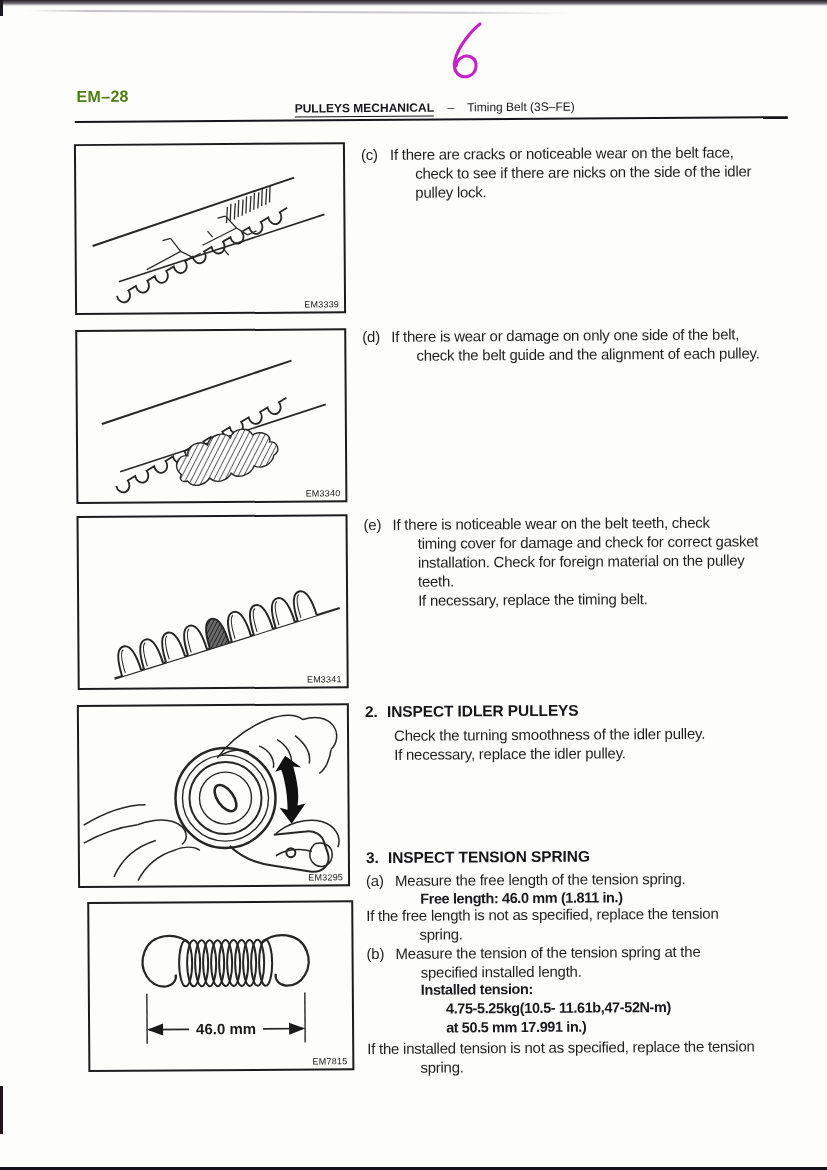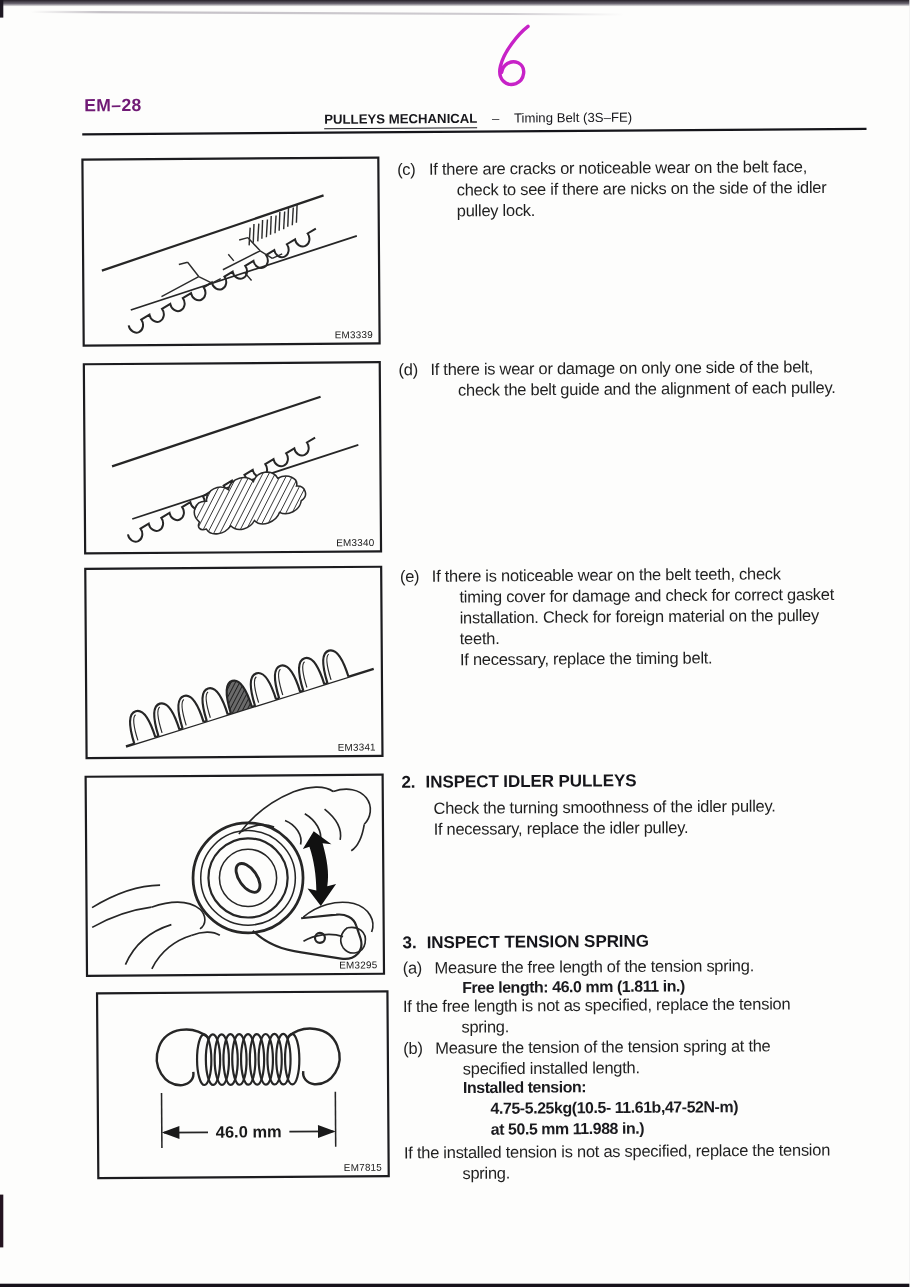--- a/index.html
+++ b/index.html
@@ -16,21 +16,21 @@
     background:linear-gradient(180deg,#262028 0%,#6d6873 55%,rgba(255,255,255,0) 100%);}
   .streak{position:absolute;top:11px;left:28px;width:540px;height:2px;
     background:linear-gradient(90deg,rgba(150,143,155,0) 0%,rgba(150,143,155,.55) 12%,rgba(150,143,155,.45) 80%,rgba(150,143,155,0) 100%);
     transform:rotate(0.25deg);}
   .edge-left-top{position:absolute;top:0;left:0;width:3px;height:16px;background:#1d1822;}
   .edge-left-bottom{position:absolute;top:1086px;left:0;width:3px;height:48px;background:#241420;}
   .edge-bottom{position:absolute;bottom:0;left:0;right:0;height:3px;background:#16121a;}
 
   .hand6{position:absolute;left:447px;top:20px;width:44px;height:62px;}
 
-  .pagecode{position:absolute;left:80px;top:86px;font-size:16px;font-weight:bold;letter-spacing:.3px;color:#701a75;}
+  .pagecode{position:absolute;left:80px;top:86px;font-size:16px;font-weight:bold;letter-spacing:.3px;color:#4d7c0f;}
   .runhead{position:absolute;left:298px;top:101px;font-size:12px;color:#17171c;white-space:nowrap;}
   .runhead .sec{font-weight:bold;border-bottom:1.6px solid #17171c;padding-bottom:1px;}
   .runhead .dash{margin:0 10px;}
   .rule{position:absolute;left:78px;top:119px;width:713px;height:2.2px;background:#15151a;}
 
   .figbox{position:absolute;border:2px solid #1c1c1f;background:#fdfdfc;}
   .figlabel{position:absolute;right:5px;bottom:2px;font-size:9px;font-weight:normal;color:#141414;letter-spacing:.2px;}
   .figbox svg{display:block;}
 
   .para{position:absolute;display:flex;font-size:15px;letter-spacing:-0.25px;}
@@ -286,21 +286,21 @@
     <div class="para" style="left:364px;top:944px;">
       <span class="plabel">(b)</span>
       <div>
         <div class="pline">Measure the tension of the tension spring at the</div>
         <div class="pline ind">specified installed length.</div>
       </div>
     </div>
 
     <div class="boldline" style="left:418px;top:982px;text-align:right;">Installed tension:</div>
     <div class="boldline" style="left:443px;top:1001px;">4.75-5.25kg(10.5- 11.61b,47-52N-m)</div>
-    <div class="boldline" style="left:443px;top:1020px;">at 50.5 mm 11.988 in.)</div>
+    <div class="boldline" style="left:443px;top:1020px;">at 50.5 mm 17.991 in.)</div>
 
     <div class="noteblock" style="left:364px;top:1039px;">
       <div class="pline">If the installed tension is not as specified, replace the tension</div>
       <div class="pline ind2">spring.</div>
     </div>
 
   </div>
 </div>
 
 </body></html>

